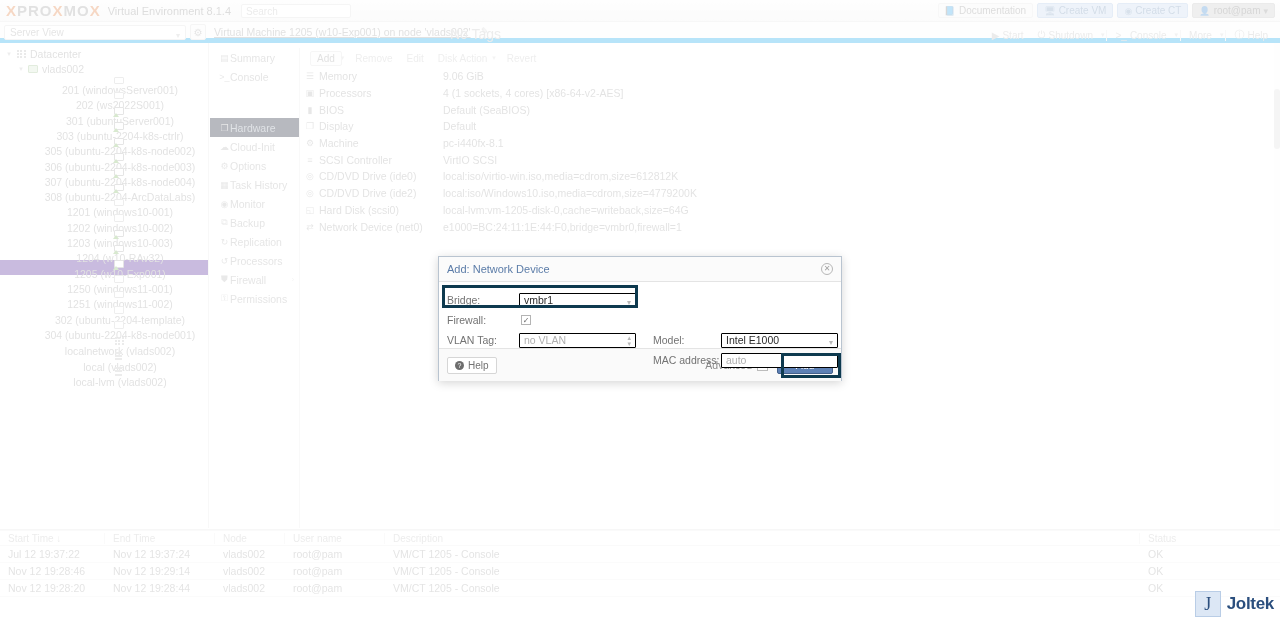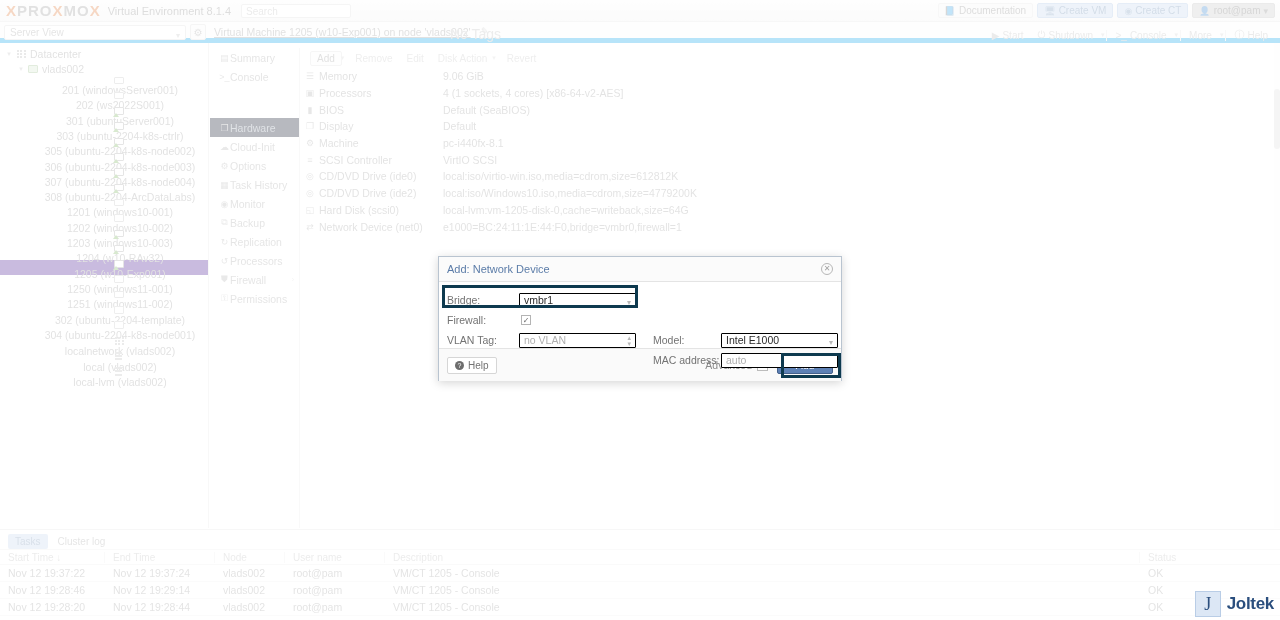--- a/index.html
+++ b/index.html
@@ -560,35 +560,31 @@
             <span class="hwval">e1000=BC:24:11:1E:44:F0,bridge=vmbr0,firewall=1</span>
           </div>
         </div>
     </div>
 
     <div class="vscroll">
       <div class="vthumb"></div>
     </div>
 
     <div class="bottom">
-      <div class="btabs" id="btabs">
-          <span class="btab active">Tasks</span>
-          <span class="btab">Cluster log</span>
-        </div>
       <div class="bhead" id="bhead">
           <div class="c1 colsep">Start Time ↓</div>
           <div class="c2 colsep">End Time</div>
           <div class="c3 colsep">Node</div>
           <div class="c4 colsep">User name</div>
           <div class="c5 colsep">Description</div>
           <div class="c6">Status</div>
         </div>
       <div id="brows">
           <div class="brow">
-            <div class="c1">Nov 12 19:37:22</div>
+            <div class="c1">Jul 12 19:37:22</div>
             <div class="c2">Nov 12 19:37:24</div>
             <div class="c3">vlads002</div>
             <div class="c4">root@pam</div>
             <div class="c5">VM/CT 1205 - Console</div>
             <div class="c6">OK</div>
           </div>
           <div class="brow">
             <div class="c1">Nov 12 19:28:46</div>
             <div class="c2">Nov 12 19:29:14</div>
             <div class="c3">vlads002</div>

